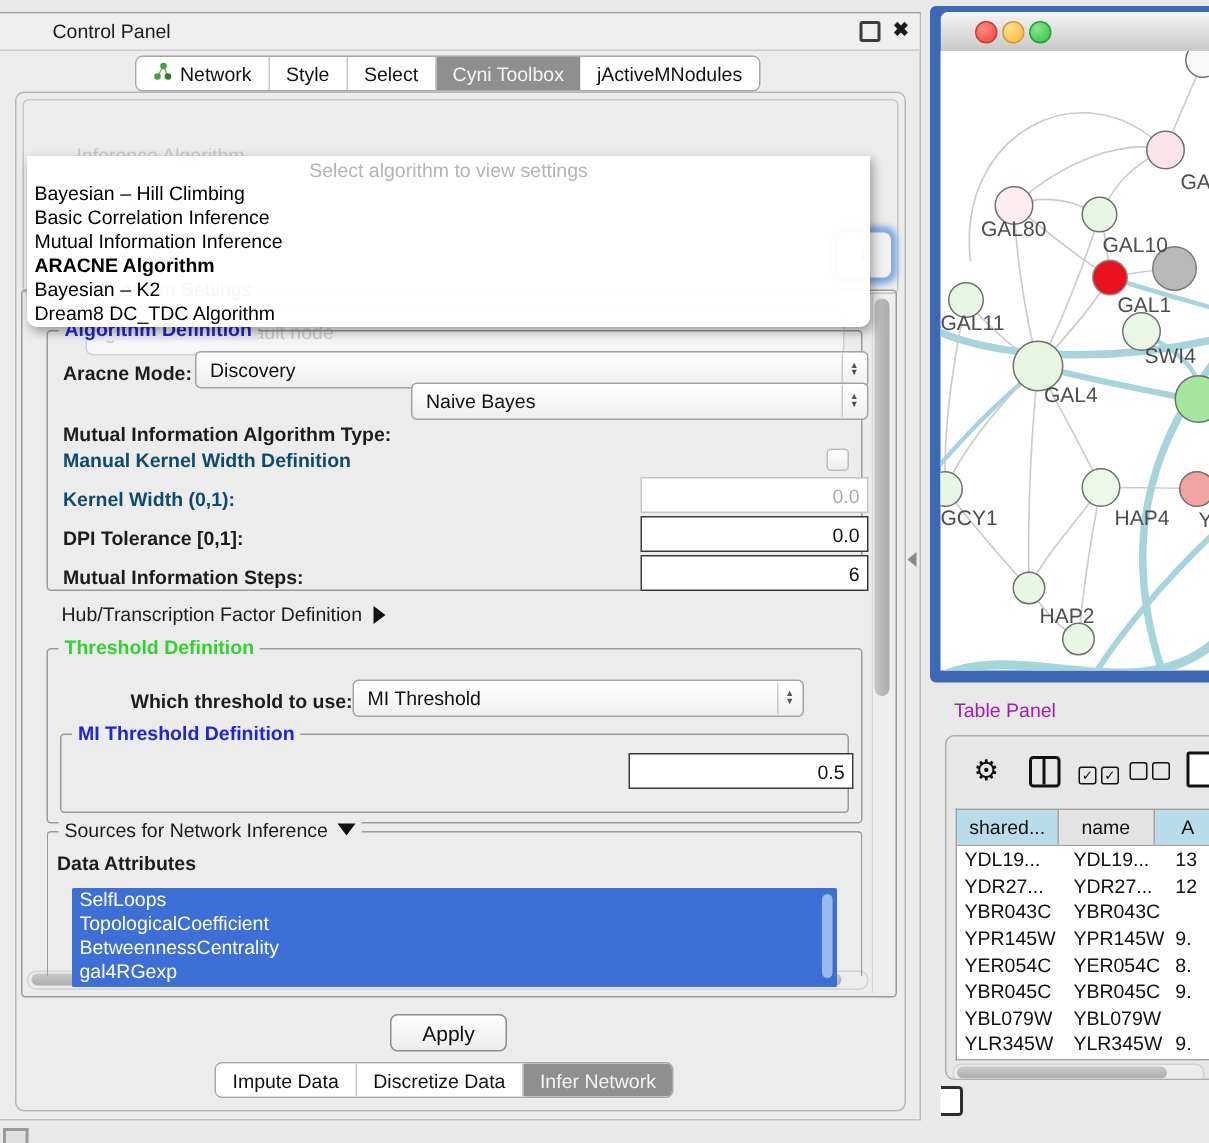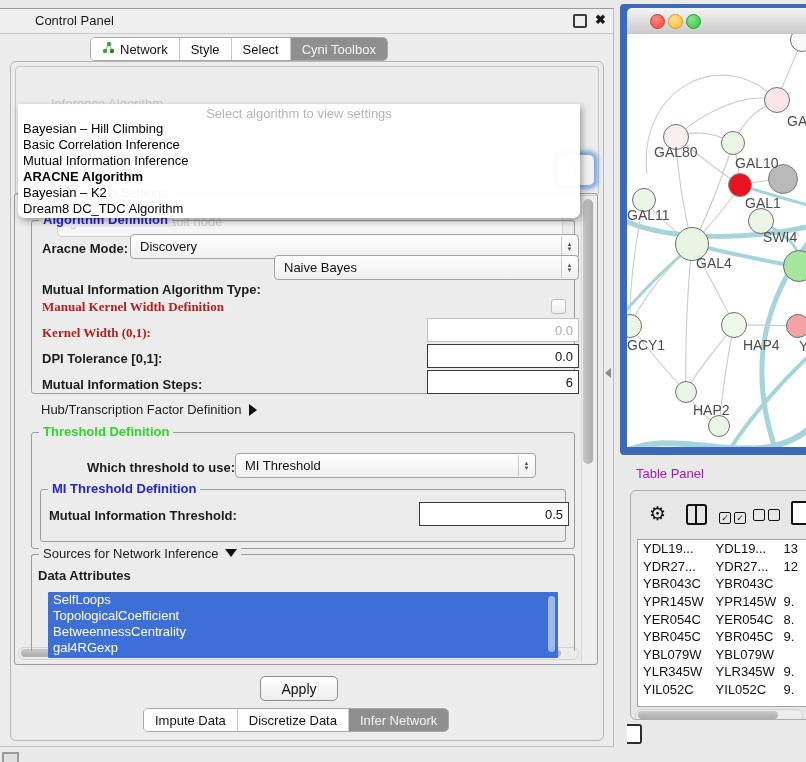--- a/index.html
+++ b/index.html
@@ -38,21 +38,21 @@
   .dd-item{font-size:13px;color:#000;padding-left:5px;height:16px;line-height:16px;white-space:nowrap;}
   .dd-item.bold{font-weight:bold;}
 
   
   .grp{position:absolute;border:1px solid #9c9c9c;border-radius:3px;}
   .gtitle{position:absolute;top:-9px;left:7px;background:#ececec;padding:0 4px;font-size:13px;color:#1b1b1b;white-space:nowrap;}
   .gtitle.blue{color:#2323d6;font-weight:bold;}
   .gtitle.green{color:#2fd42f;font-weight:bold;}
 
   .lbl{position:absolute;font-size:13px;font-weight:bold;color:#1c1c1c;white-space:nowrap;}
-  .lbl.dis{color:#b91c1c;font-family:Liberation Serif, serif;}
+  .lbl.dis{color:#0c4a6e;}
 
   .combo{position:absolute;background:linear-gradient(#ffffff,#efefef);border:1px solid #a3a3a3;border-radius:4px;
          font-size:13px;color:#111;display:flex;align-items:center;padding-left:9px;}
   .stepper{position:absolute;right:1px;top:1px;bottom:1px;width:15px;border-left:1px solid #cacaca;
            display:flex;flex-direction:column;align-items:center;justify-content:center;font-size:6px;color:#555;line-height:5px;}
 
   .tf{position:absolute;background:#fff;border:1px solid #3a3a3a;font-size:13px;color:#111;
       display:flex;align-items:center;justify-content:flex-end;padding:0 5px;}
   .tf.dis{border:1px solid #c3c3c3;color:#ababab;}
   .checkbox{position:absolute;width:13px;height:13px;border:1px solid #bdbdbd;border-radius:3px;background:linear-gradient(#ffffff,#ededed);}
@@ -131,20 +131,23 @@
       </div>
       <div class="tab">
           <span>Style</span>
         </div>
       <div class="tab">
           <span>Select</span>
         </div>
       <div class="tab sel">
           <span>Cyni Toolbox</span>
         </div>
+      <div class="tab">
+          <span>jActiveMNodules</span>
+        </div>
     </div>
 
     <div class="content">
 
       <div style="position:absolute;left:4px;top:4px;right:4px;height:128px;border:1px solid #c6c6c6;border-radius:4px;"></div>
       <span class="ghost-lbl" style="left:40px;top:34px;">Inference Algorithm</span>
       <span class="ghost-lbl" style="left:40px;top:70px;">Table Data</span>
       <div class="focus-stepper">
           <span>▲</span>
           <span>▼</span>
@@ -226,21 +229,20 @@
         <div class="combo" style="left:203px;top:20px;width:290px;height:23px;">
           <span>MI Threshold</span>
           <span class="stepper">
               <span>▲</span>
               <span>▼</span>
             </span>
         </div>
 
         <div class="grp" style="left:8px;top:56px;width:524px;height:51px;">
           <span class="gtitle blue">MI Threshold Definition</span>
-          <span class="lbl" style="left:8px;top:18px;">Mutual Information Threshold:</span>
           <div class="tf" style="left:378px;top:12px;width:138px;height:22px;">
             <span>0.5</span>
           </div>
         </div>
       </div>
 
       <div class="grp" style="left:16px;top:360px;width:542px;height:96px;border-bottom:none;border-radius:3px 3px 0 0;">
         <span class="gtitle"><span>Sources for Network Inference</span><span class="tri-down"></span></span>
         <span class="lbl" style="left:6px;top:13px;">Data Attributes</span>
         <div class="attr-list">
@@ -350,20 +352,25 @@
   <div class="tablepanel">
     <div class="tp-toolbar">
       <span class="gear">⚙</span>
       <span class="cols-ico"></span>
       <span class="cb-group" style="left:88px;"><span class="cb">✓</span><span class="cb">✓</span></span>
       <span class="cb-group" style="left:122px;"><span class="cb"></span><span class="cb"></span></span>
       <span class="doc-ico"></span>
     </div>
 
     <div class="tbl">
+      <div class="thead">
+        <div class="th hl" style="width:77px;">shared...</div>
+        <div class="th plainbg" style="width:72px;">name</div>
+        <div class="th hl" style="width:40px;justify-content:flex-start;padding-left:18px;">A</div>
+      </div>
       <div>
         <div class="trow">
             <span class="td" style="width:77px;">YDL19...</span>
             <span class="td" style="width:72px;">YDL19...</span>
             <span class="td" style="width:30px;">13</span>
           </div>
         <div class="trow">
             <span class="td" style="width:77px;">YDR27...</span>
             <span class="td" style="width:72px;">YDR27...</span>
             <span class="td" style="width:30px;">12</span>

